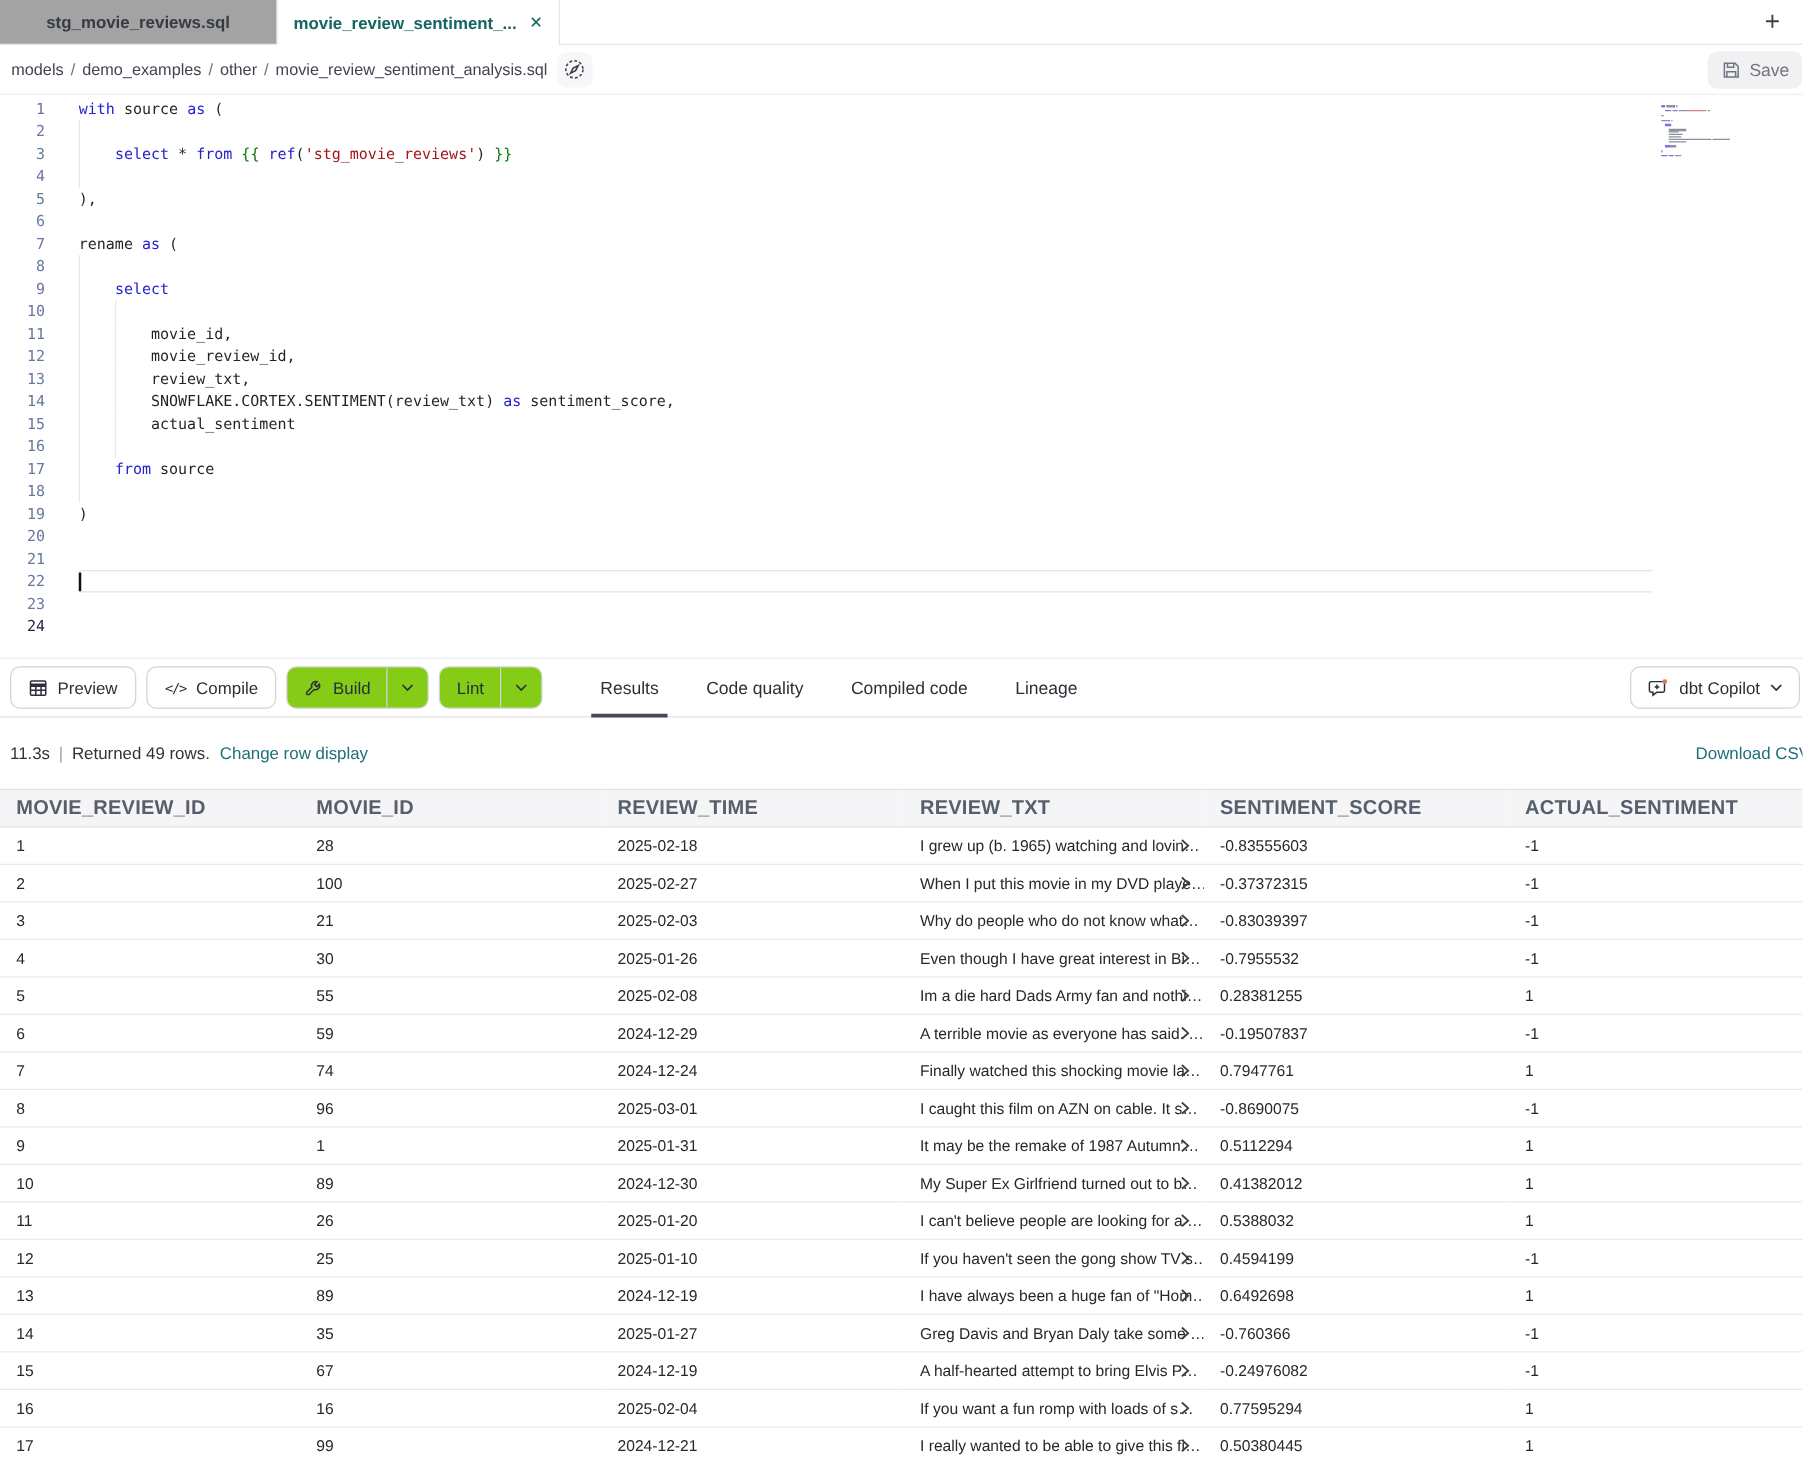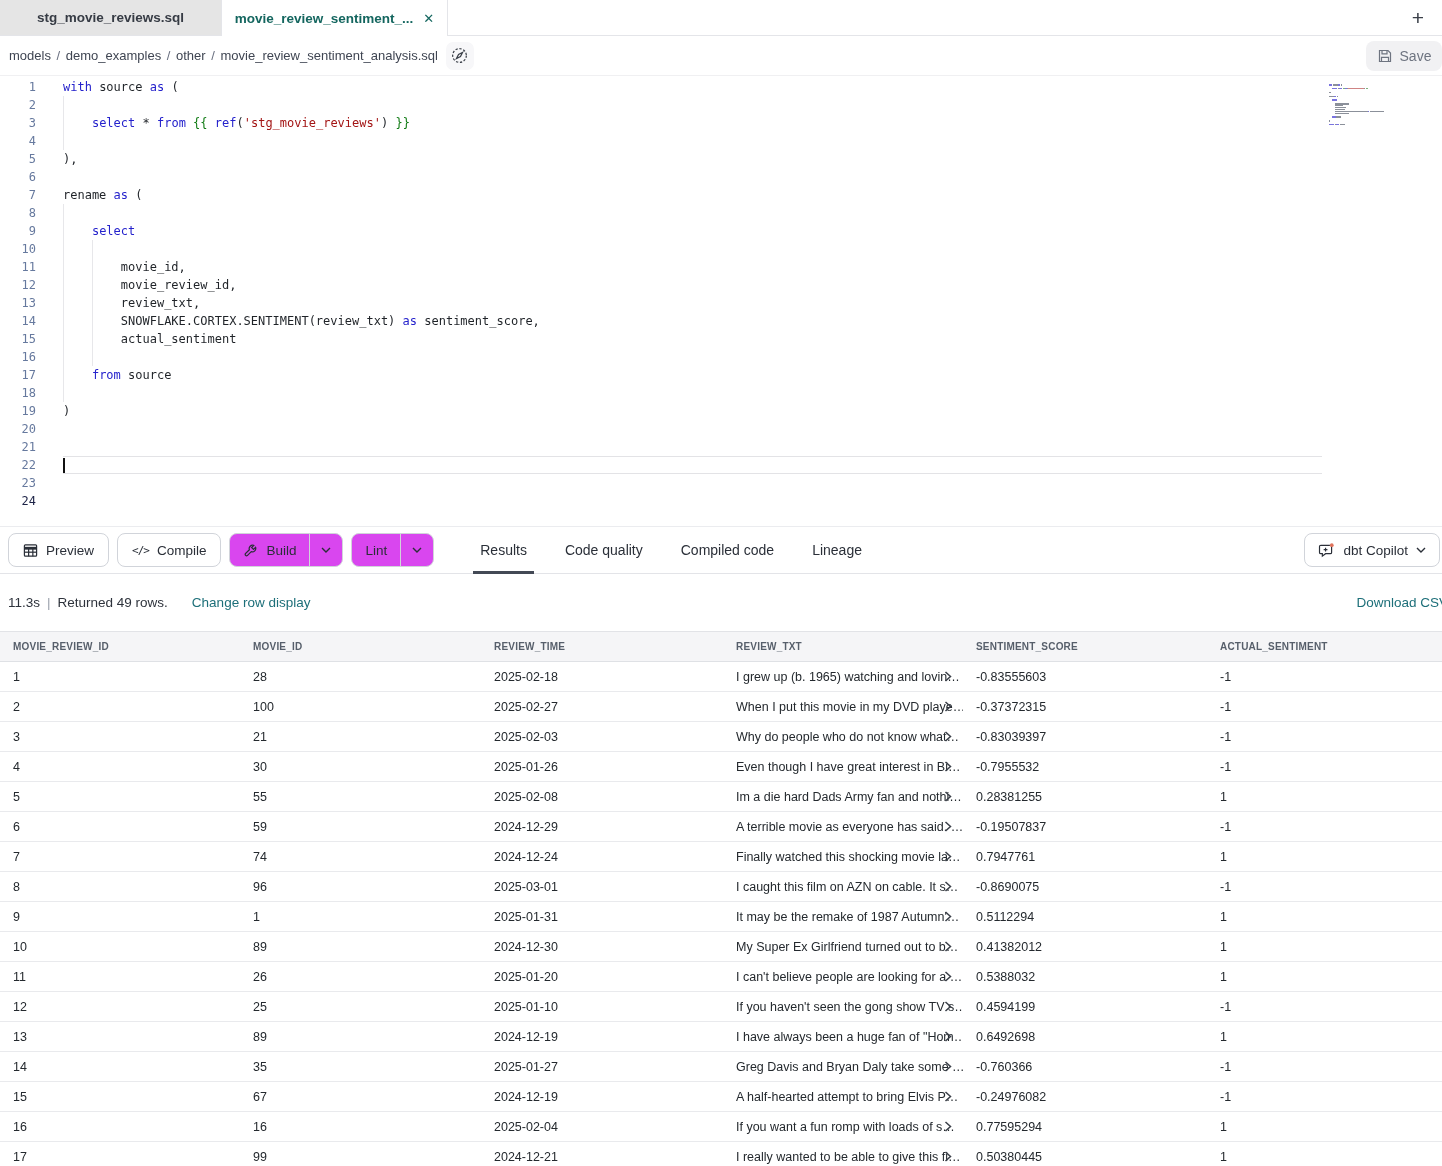--- a/index.html
+++ b/index.html
@@ -2,21 +2,21 @@
 <html style="--teal: #14665f; --link: #1d6f79; --kw: #2522cc; --str: #a31515; --jj: #0e7a12;"><head>
 <meta charset="utf-8">
 <style>
   * { margin:0; padding:0; box-sizing:border-box; }
   html,body { width:1442px; height:1166px; overflow:hidden; background:#fff;
     font-family:"Liberation Sans","DejaVu Sans",sans-serif; color:#24292e; }
 
   
   .tabbar { height:36px; display:flex; align-items:stretch; border-bottom:1px solid #e4e5e9; background:#fff; position:relative; }
   .tab { display:flex; align-items:center; justify-content:center; gap:10px; font-size:13.5px; font-weight:700; padding:0 24px; cursor:pointer; }
-  .tab.inactive { width:222px; background:#e5e5e5; border-right:1px solid #e4e5e9; color:#363b44; }
+  .tab.inactive { width:222px; background:#a3a3a3; border-right:1px solid #e4e5e9; color:#363b44; }
   .tab.active { width:226px; background:#fff; border-right:1px solid #e4e5e9; color:var(--teal); margin-bottom:-1px; z-index:2; }
   .tab-close { font-weight:400; font-size:13px; color:var(--teal); cursor:pointer; }
   .newtab { position:absolute; right:10px; top:4px; font-size:21px; font-weight:300; color:#3a3f48; width:28px; height:28px; display:flex; align-items:center; justify-content:center; cursor:pointer; }
 
   
   .crumbbar { height:40px; display:flex; align-items:center; padding-left:9px; position:relative; border-bottom:1px solid #f0f0f2; background:#fff; }
   .crumb { font-size:13px; color:#3f4552; }
   .crumb .bc-sep { color:#6a7080; padding:0 2px; }
   .doc-icon-wrap { margin-left:8px; width:28px; height:28px; border-radius:7px; background:#f7f7f9; display:flex; align-items:center; justify-content:center; cursor:pointer; }
   .savebtn { position:absolute; right:0px; top:5px; height:30px; width:76px; border-radius:8px; background:#f1f1f3; border:none; display:flex; align-items:center; justify-content:center; gap:7px; font-size:14px; color:#6e7480; font-family:inherit; cursor:pointer; }
@@ -37,40 +37,40 @@
   .tok-pl { color:#1f2328; }
   .minimap { position:absolute; right:45px; top:8px; width:68px; }
   .mm-line { height:1.9px; display:flex; align-items:center; }
   .mm-line i { display:inline-block; height:1.4px; }
   .mm-sp { background:transparent; }
 
   
   .toolbar { height:48px; display:flex; align-items:center; padding-left:8px; border-top:1px solid #ebecef; border-bottom:1px solid #e3e4e8; position:relative; background:#fff; }
   .btn { height:34px; display:flex; align-items:center; gap:8px; padding:0 14px; background:#fff; border:1px solid #d1d4da; border-radius:8px; font-size:13.5px; color:#2a2f38; font-family:inherit; cursor:pointer; }
   .btn + .btn, .btn-group { margin-left:8px; }
-  .btn-group { display:flex; height:34px; border:1px solid #d1d4da; border-radius:8px; overflow:hidden; background:#d946ef; }
+  .btn-group { display:flex; height:34px; border:1px solid #d1d4da; border-radius:8px; overflow:hidden; background:#84cc16; }
   .btn-group .main { display:flex; align-items:center; gap:8px; padding:0 13px; font-size:13.5px; color:#2a2f38; cursor:pointer; }
   .btn-group .chev { display:flex; align-items:center; justify-content:center; width:33px; border-left:1px solid #d1d4da; cursor:pointer; }
   .code-glyph { font-family:"DejaVu Sans Mono",monospace; font-size:11px; color:#2a2f38; letter-spacing:-1px; }
   .rtabs { display:flex; margin-left:27px; height:100%; }
   .rtab { position:relative; display:flex; align-items:center; padding:0 19px; font-size:14px; color:#2a2f38; cursor:pointer; }
   .rtab.active::after { content:""; position:absolute; left:12px; right:12px; bottom:-1px; height:3px; background:#434955; }
   .copilot { margin-left:auto; margin-right:2px; height:34px; display:flex; align-items:center; gap:8px; padding:0 13px; border:1px solid #d1d4da; border-radius:8px; background:#fff; font-size:13.5px; color:#2a2f38; cursor:pointer; }
 
   
   .statusbar { height:57px; display:flex; align-items:center; padding:0 8px; font-size:13.5px; color:#2e333c; white-space:nowrap; }
   .statusbar .divider { color:#9aa0ab; padding:0 7px; }
   .link { color:var(--link); cursor:pointer; }
-  .change-link { margin-left:24px; }
+  .change-link { margin-left:8px; }
   .dl-link { margin-left:auto; margin-right:-14px; flex:none; }
 
   
   table { border-collapse:collapse; table-layout:fixed; width:1442px; }
   thead th { height:30px; background:#f5f5f7; border-top:1px solid #e2e3e7; border-bottom:1px solid #dfe1e5;
-    font-size:10px; font-weight:700; letter-spacing:.2px; color:#575f6b; text-align:left; padding:0 8px 0 13px;margin-left:15px; }
+    font-size:16px; font-weight:700; letter-spacing:.2px; color:#575f6b; text-align:left; padding:0 8px 0 13px;margin-left:15px; }
   tbody td { height:30px; border-bottom:1px solid #e9eaed; font-size:12.5px; color:#24292e; padding:0 8px 0 13px;
     white-space:nowrap; overflow:hidden; }
   td.txt-cell { position:relative; padding-right:28px; }
   td.txt-cell .exp { position:absolute; right:11px; top:9px; cursor:pointer; }
 </style>
 </head>
 <body>
 
 <div class="tabbar">
   <div class="tab inactive">

